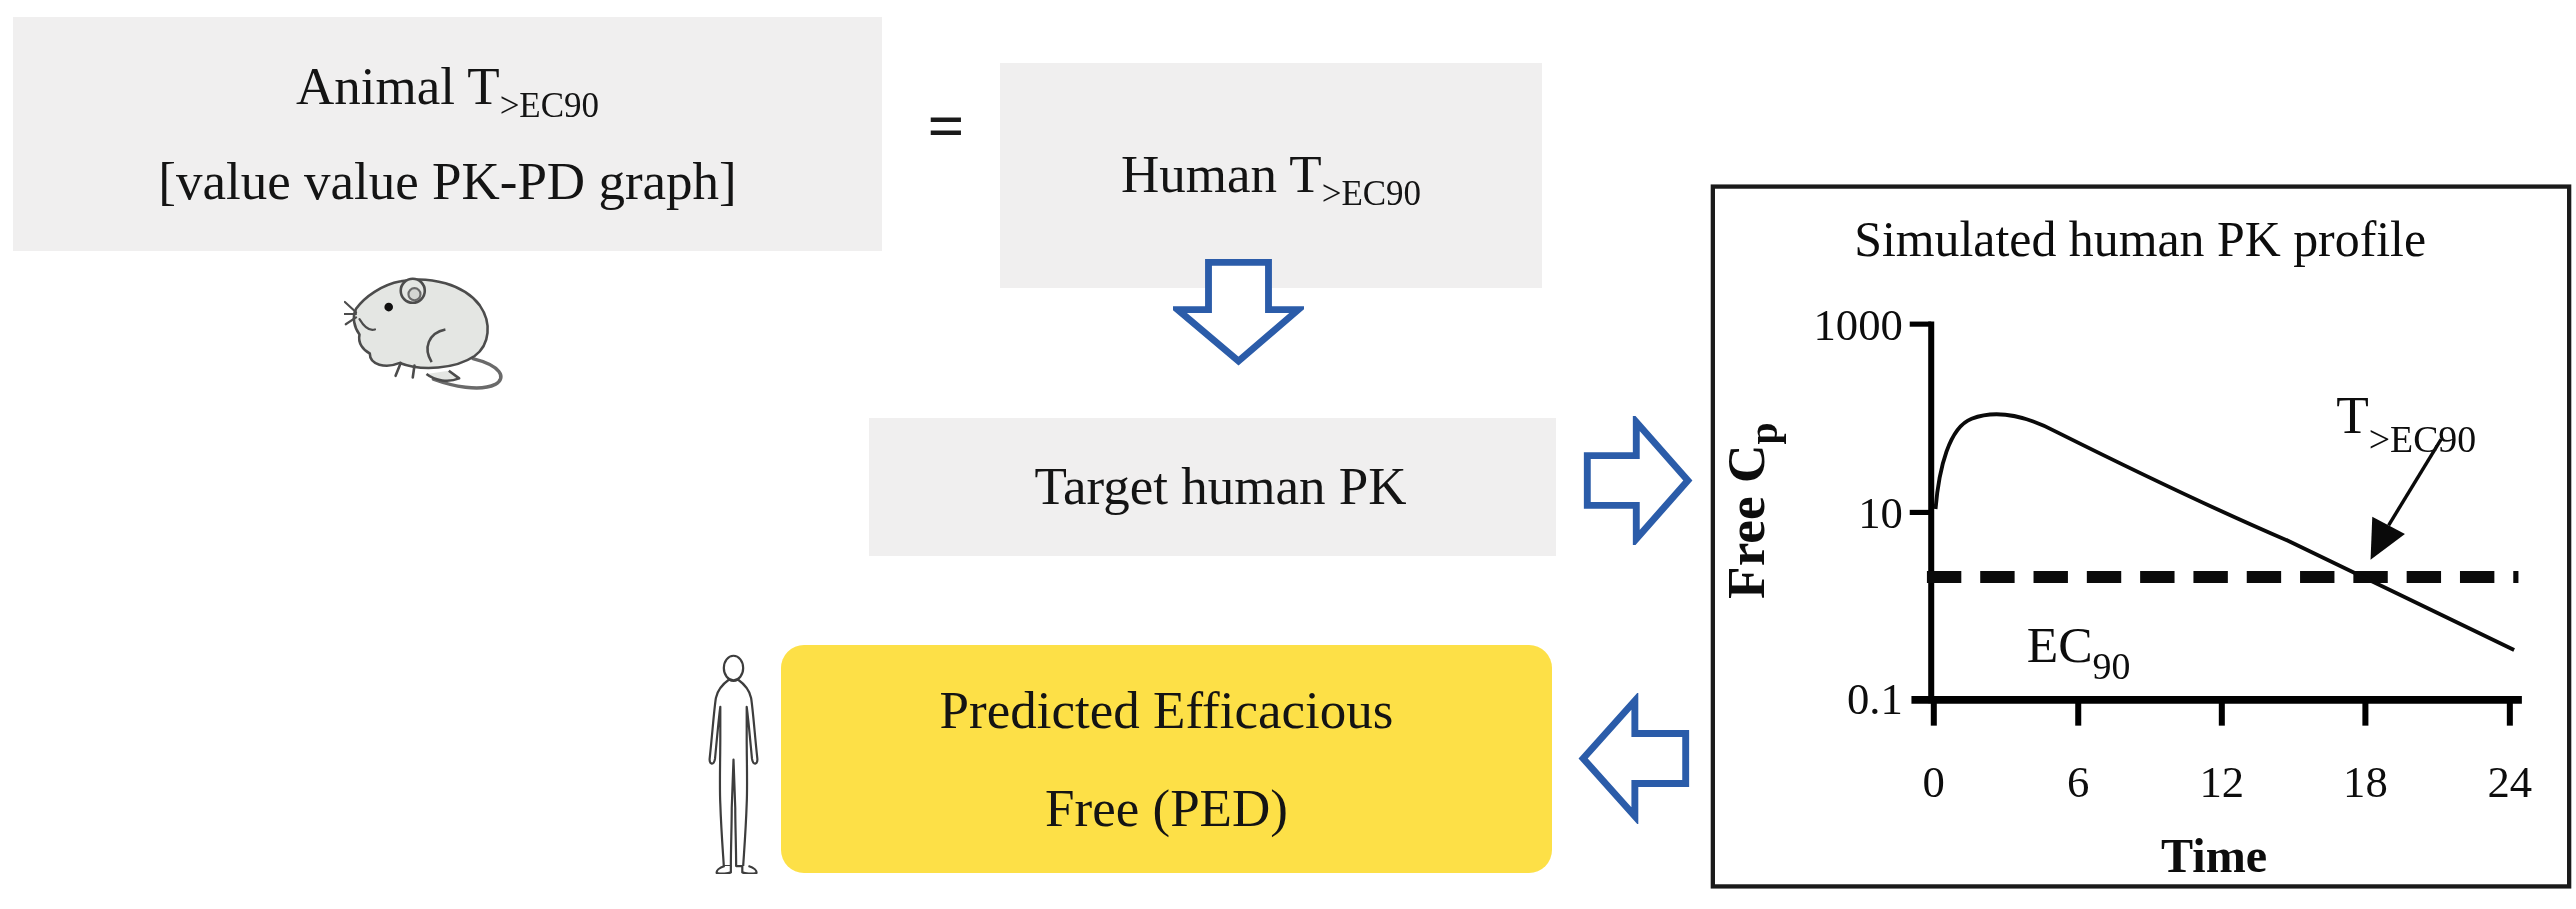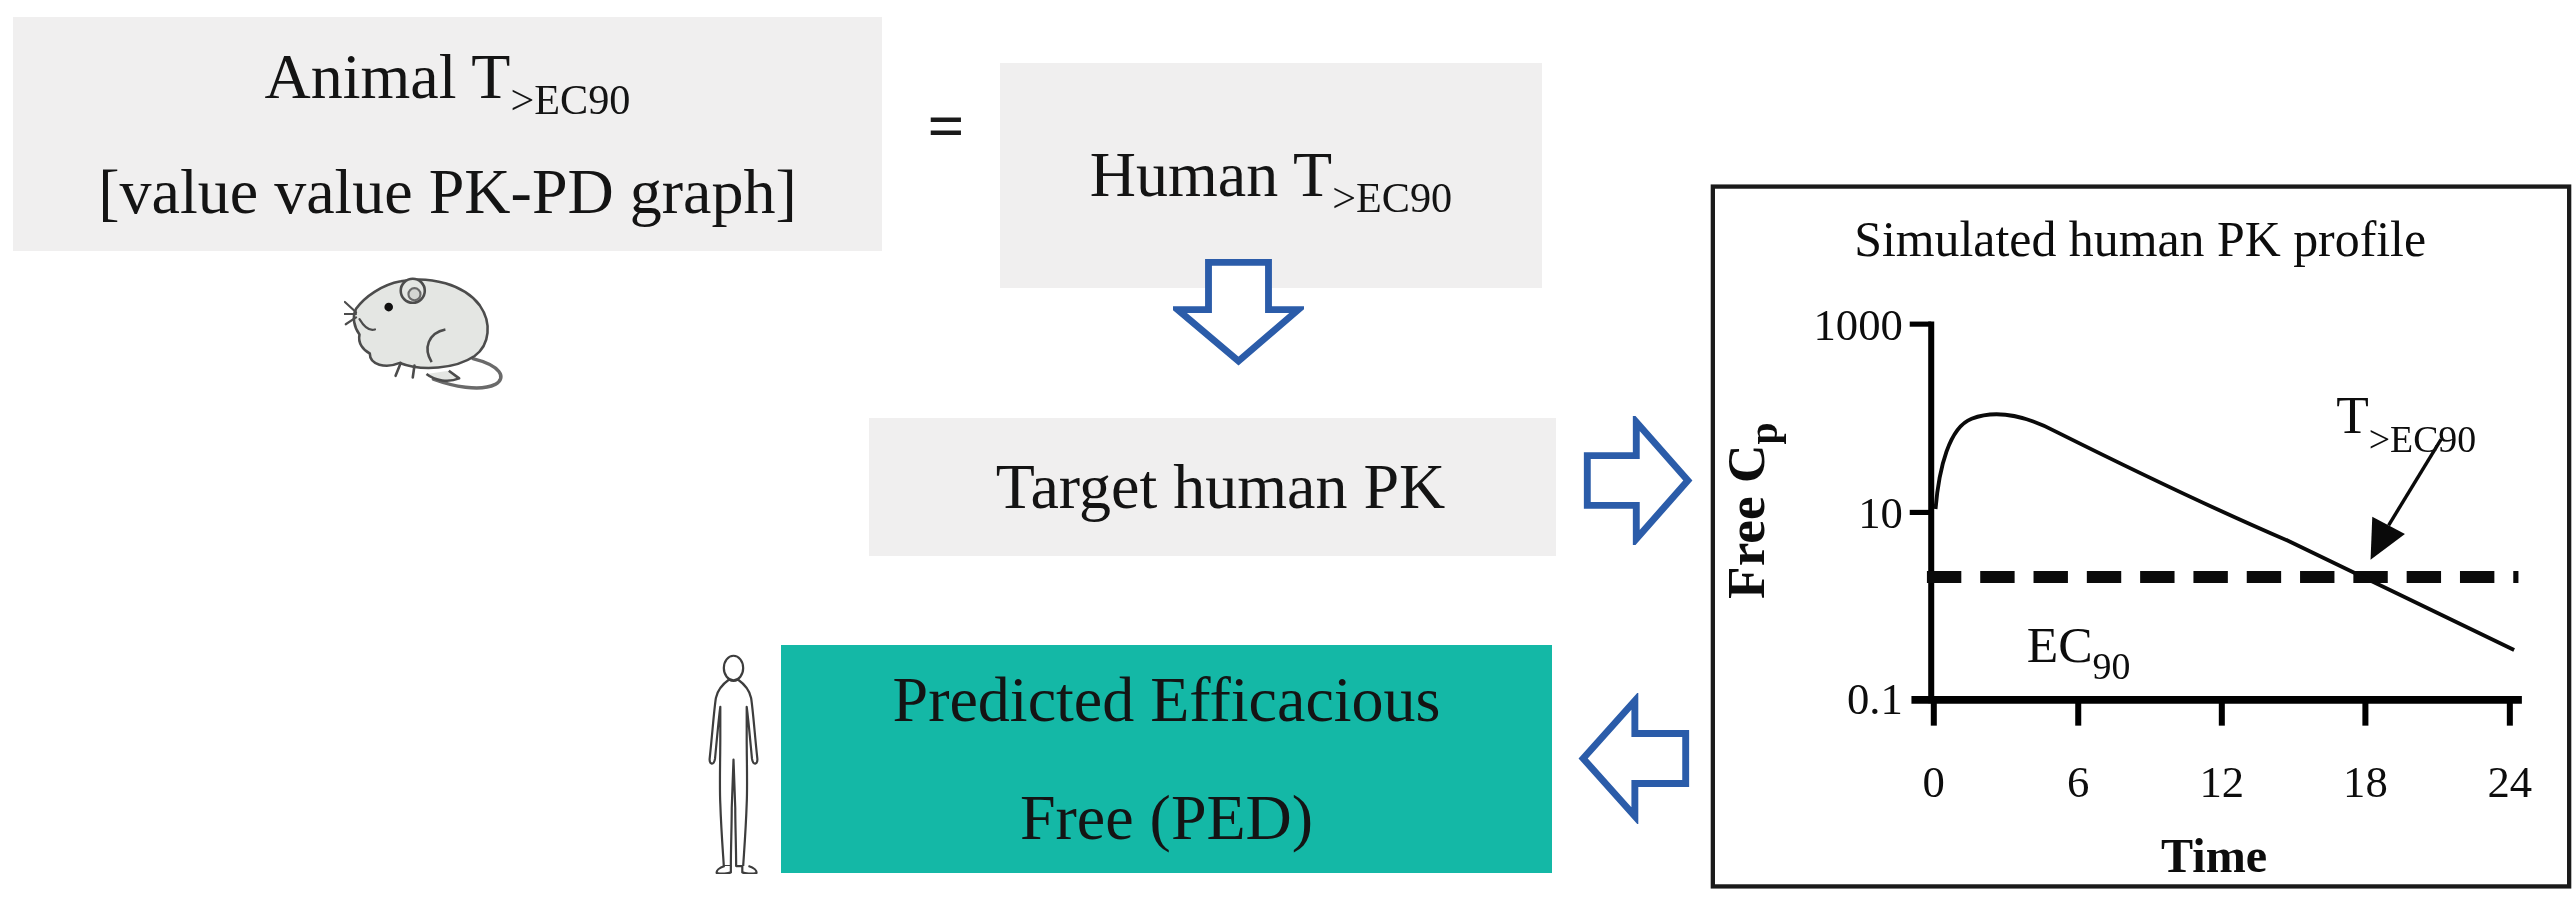--- a/index.html
+++ b/index.html
@@ -4,24 +4,24 @@
 <style>
   html,body { margin:0; padding:0; background:#ffffff; }
   .stage {
     position:relative; width:2576px; height:909px; background:#ffffff;
     font-family:"Liberation Serif","DejaVu Serif",serif; color:#111111;
     overflow:hidden;
   }
   .box {
     position:absolute; display:flex; flex-direction:column;
     align-items:center; justify-content:center; text-align:center;
-    font-size:64px; line-height:1.8; color:#141414;
+    font-size:53px; line-height:1.8; color:#141414;
   }
   .box.light { background:#f0efef; }
-  .box.dark  { background:#14b8a6; }
+  .box.dark  { background:#fde047;border-radius:23px; }
   .sub { font-size:0.66em; vertical-align:-0.38em; line-height:0; }
   .equals {
     position:absolute; font-size:65px; font-weight:bold; color:#1a1a1a;
     text-align:center;
   }
   svg { position:absolute; display:block; }
   .chart-svg text { font-family:"Liberation Serif","DejaVu Serif",serif; fill:#0d0d0d; }
 </style>
 </head>
 <body>

